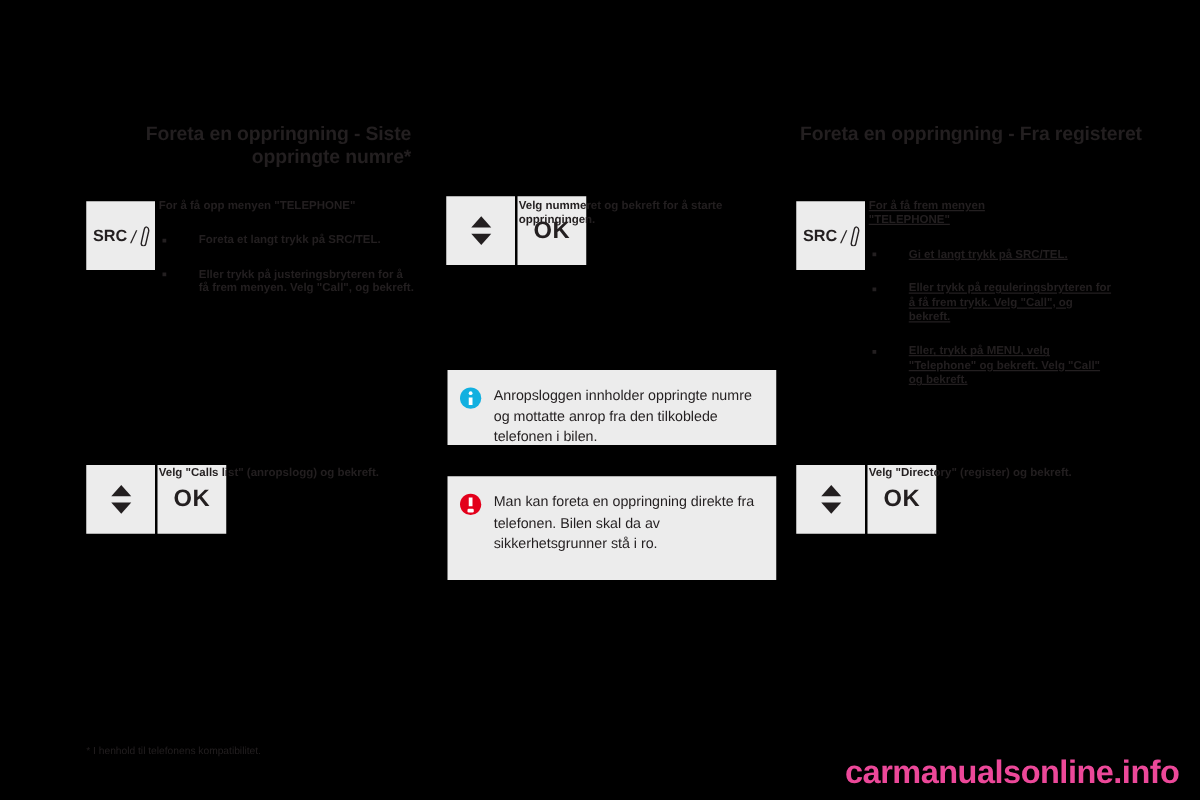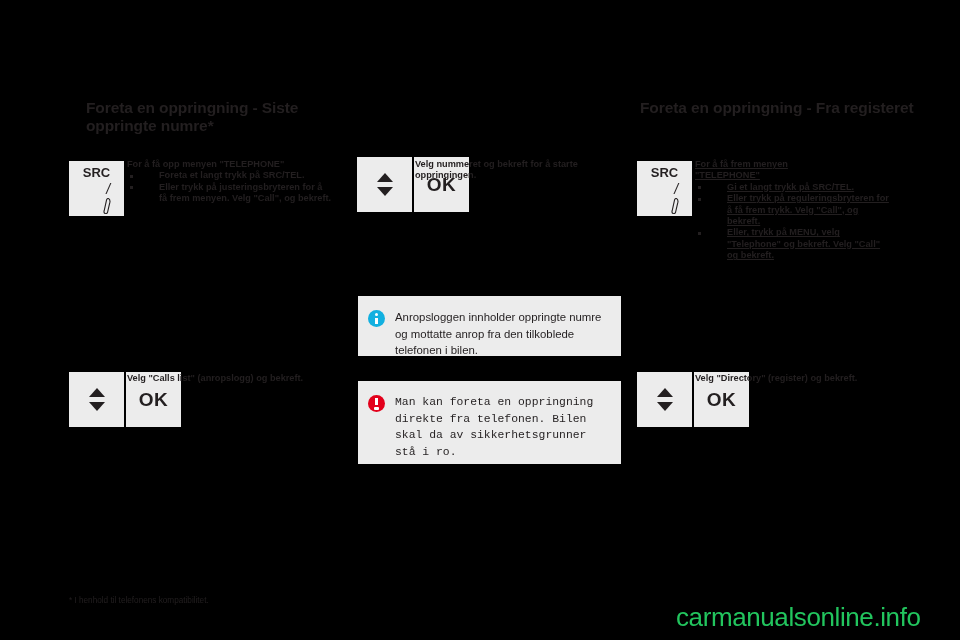--- a/index.html
+++ b/index.html
@@ -29,20 +29,21 @@
 
   ul.bullets{
     list-style:none;
     margin:0;
     padding:0;
   }
   ul.bullets li{
     position:relative;
     padding-left:32px;
     margin-bottom:0px;
+    margin-top:16px;
   }
   ul.bullets li:before{
     content:"";
     position:absolute;
     left:3px;top:4.5px;
     width:3px;height:3px;
     background:#231f20;
   }
 
   
@@ -51,21 +52,21 @@
     width:55px;height:55px;
     display:flex;align-items:center;justify-content:center;
     box-sizing:border-box;
   }
   .keybox.src{
     font-size:13px;
     font-weight:bold;
     color:#231f20;
     letter-spacing:0px;
   }
-  .key-src-inner{display:flex;align-items:flex-end;gap:1px;flex-direction:column;}
+  .key-src-inner{display:flex;align-items:flex-start;gap:1px;}
   .key-src-inner .slash{
     font-style:italic;font-weight:400;font-size:14px;margin-left:2px;
   }
   .handset{
     display:inline-block;
     width:9px;height:15px;
     margin-left:0px;
     position:relative;
   }
   .keybox.ok{
@@ -126,35 +127,35 @@
   }
   .icon-warn:after{
     content:"";position:absolute;left:6.2px;top:11.5px;
     width:4.5px;height:3px;background:#fff;border-radius:1px;
   }
 
   .footnote{
     color:#231f20;font-weight:normal;font-size:8.2px;line-height:10px;
   }
   .watermark{
-    color:#22c55e;
+    color:#ec4899;
     font-size:26px;
     letter-spacing:-0.4px;
-    font-weight:400;
+    font-weight:700;
   }
 
   
   .abs{position:absolute;}
 </style>
 </head>
 <body>
 
 <div class="page">
 
-  <div class="abs col-title" style="left:86px;top:99px;width:265px;">Foreta en oppringning - Siste oppringte numre*</div>
+  <div class="abs col-title" style="left:64px;top:99px;width:265px;text-align:right;">Foreta en oppringning - Siste oppringte numre*</div>
 
   <div class="abs keybox src" style="left:69px;top:161px;">
     <span class="key-src-inner">
       <span>SRC</span>
       <span class="slash">/</span>
       <span class="handset">
         <svg viewBox="0 0 10 16" width="10" height="16">
           <path d="M7.4 0.6 C8.6 1.2 9.2 2.6 8.9 4.2 L6.6 14.2 C6.3 15.4 5.2 16.1 4.2 15.6 C3.2 15.2 2.8 14.1 3.1 13 L5.4 2.6 C5.7 1.2 6.5 0.2 7.4 0.6 Z" fill="none" stroke="#231f20" stroke-width="1.1"></path>
         </svg>
       </span>
@@ -187,21 +188,21 @@
     <div class="keybox ok">OK</div>
   </div>
 
   <div class="abs body-txt" style="left:415px;top:159px;width:205px;">Velg nummeret og bekreft for å starte oppringingen.</div>
 
   <div class="abs notebox" style="left:358px;top:296px;width:263px;height:60px;">
     <span class="icon-info"></span>
     <span class="ntext">Anropsloggen innholder oppringte numre og mottatte anrop fra den tilkoblede telefonen i bilen.</span>
   </div>
 
-  <div class="abs notebox" style="left:358px;top:381px;width:263px;height:83px;align-items:flex-start;font-family:Liberation Mono, monospace;">
+  <div class="abs notebox" style="left:358px;top:381px;width:263px;height:83px;align-items:flex-start;">
     <span class="icon-warn"></span>
     <span class="ntext">Man kan foreta en oppringning direkte fra telefonen. Bilen skal da av sikkerhetsgrunner stå i ro.</span>
   </div>
 
   <div class="abs col-title" style="left:640px;top:99px;width:280px;">Foreta en oppringning - Fra registeret</div>
 
   <div class="abs keybox src" style="left:637px;top:161px;">
     <span class="key-src-inner">
       <span>SRC</span>
       <span class="slash">/</span>

